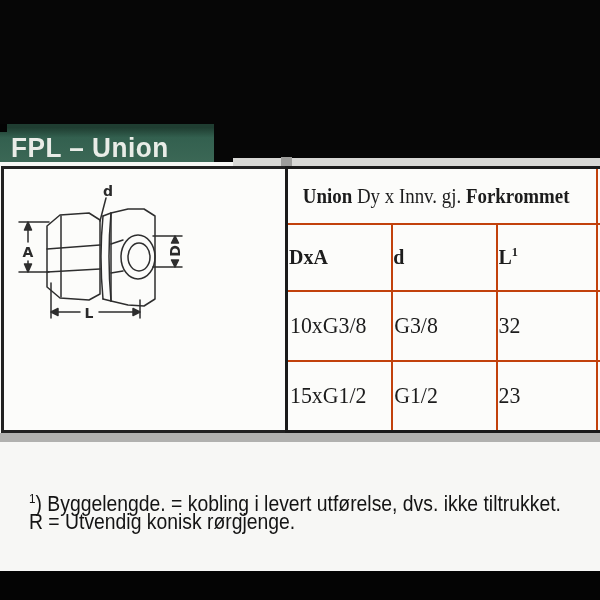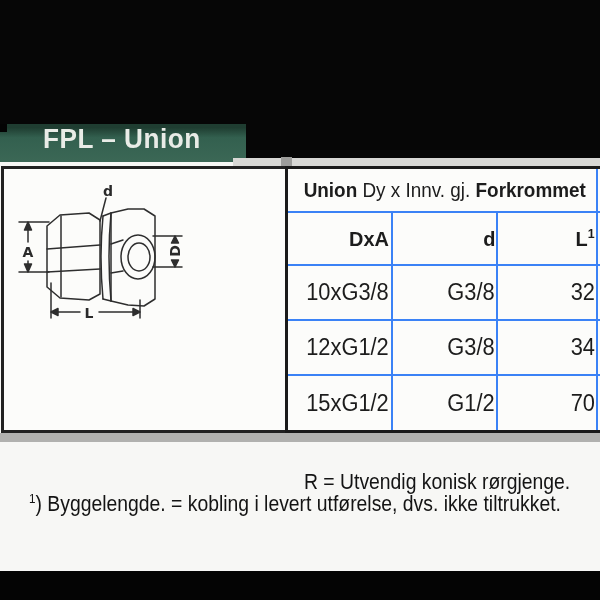--- a/index.html
+++ b/index.html
@@ -6,21 +6,21 @@
   #canvas{
     position:relative;width:600px;height:600px;overflow:hidden;
     background:var(--page-black,#060606);
     font-family:"Liberation Sans",sans-serif;
     -webkit-font-smoothing:antialiased;
   }
   
   .green-bar{
     position:absolute;left:0;top:124px;width:214px;height:40px;
     background:linear-gradient(180deg,#1f3d31 0 9%, var(--header-green,#33604f) 34%, #3c6856 100%);
-    display:flex;align-items:flex-start;padding-left:32px;
+    display:flex;align-items:flex-end;
   }
   .green-bar .notch{position:absolute;left:0;top:0;width:7px;height:8px;background:#040404;}
   .green-bar h1{
     margin:0 0 0 11px;font-size:27px;font-weight:bold;letter-spacing:.5px;
     color:#e9ece7;transform:scaleX(.97);transform-origin:left center;white-space:nowrap;
   }
   
   .scan{position:absolute;left:0;top:162px;width:600px;height:409px;background:var(--scan-white,#f7f7f5);}
   .gray-strip{position:absolute;left:233px;top:158px;width:367px;height:10px;background:#d8d8d5;}
   .gray-notch{position:absolute;left:281px;top:157px;width:11px;height:11px;background:#9d9d9b;}
@@ -31,38 +31,38 @@
   }
   .drawing-box svg{display:block;width:100%;height:100%;}
   .dim-label{font-family:"DejaVu Sans",sans-serif;font-size:14px;font-weight:bold;fill:#2a2a2a;}
   
   table.dims{
     position:absolute;left:285px;top:166px;width:315px;height:267px;
     border-collapse:collapse;table-layout:fixed;background:#fcfcfa;
     font-family:"Liberation Sans",sans-serif;color:#1c1c1c;
   }
   table.dims{border:3px solid #1a1a1a;border-right:none;}
-  table.dims td{border:2px solid #3b82f6;text-align:right;vertical-align:middle;padding:0;overflow:hidden;}
+  table.dims td{border:2px solid #c2410c;text-align:left;vertical-align:middle;padding:0;overflow:hidden;font-family:Liberation Serif, serif;}
   td.title-cell{height:30px;font-size:21px;border-bottom:3px solid #1a1a1a;white-space:nowrap;}
   td.title-cell .cond{display:inline-block;transform:scaleX(.90);transform-origin:center;white-space:nowrap;}
   td.colhead{height:36px;font-size:21px;font-weight:bold;border-radius:7px;}
   td.datacell{height:38px;font-size:23px;}
   td .cx{display:inline-block;transform:scaleX(.95);transform-origin:center;white-space:nowrap;}
   td.sliver{border-left:3px solid #1a1a1a;border-right:none;}
   td.title-cell sup,td.colhead sup{font-size:13px;vertical-align:super;line-height:0;}
   .bold{font-weight:bold;}
   
   .shadow-band{position:absolute;left:0;top:433px;width:600px;height:9px;background:var(--band-gray,#b1b1af);}
   
   .note{
     position:absolute;left:29px;width:571px;font-size:21.5px;color:#141414;white-space:nowrap;
   }
   .note .cond-l{display:inline-block;transform:scaleX(.90);transform-origin:left center;white-space:nowrap;}
   .note sup{font-size:13px;vertical-align:super;line-height:0;}
-  #note1{top:449px;} #note2{top:470px;text-align:right;} #note3{top:492px;}
+  #note1{top:449px;} #note2{top:510px;} #note3{top:492px;}
   
   .bottom-black{position:absolute;left:0;top:571px;width:600px;height:29px;background:#040404;}
 </style>
 </head>
 <body>
 
 <div id="canvas">
 
   <div class="green-bar">
     <div class="notch"></div>
@@ -142,29 +142,23 @@
       <td class="colhead"><span class="cx"><span>L</span><sup>1</sup></span></td>
       <td class="colhead sliver"></td>
     </tr>
     <tr>
       <td class="datacell"><span class="cx">10xG3/8</span></td>
       <td class="datacell"><span class="cx">G3/8</span></td>
       <td class="datacell"><span class="cx">32</span></td>
       <td class="datacell sliver"></td>
     </tr>
     <tr>
-      <td class="datacell"><span class="cx">12xG1/2</span></td>
-      <td class="datacell"><span class="cx">G3/8</span></td>
-      <td class="datacell"><span class="cx">34</span></td>
-      <td class="datacell sliver"></td>
-    </tr>
-    <tr>
       <td class="datacell"><span class="cx">15xG1/2</span></td>
       <td class="datacell"><span class="cx">G1/2</span></td>
-      <td class="datacell"><span class="cx">70</span></td>
+      <td class="datacell"><span class="cx">23</span></td>
       <td class="datacell sliver"></td>
     </tr>
   </tbody>
     </table>
 
   <div class="shadow-band"></div>
 
   <div class="note" id="note2">
     <span class="cond-l">R = Utvendig konisk rørgjenge.</span>
   </div>

